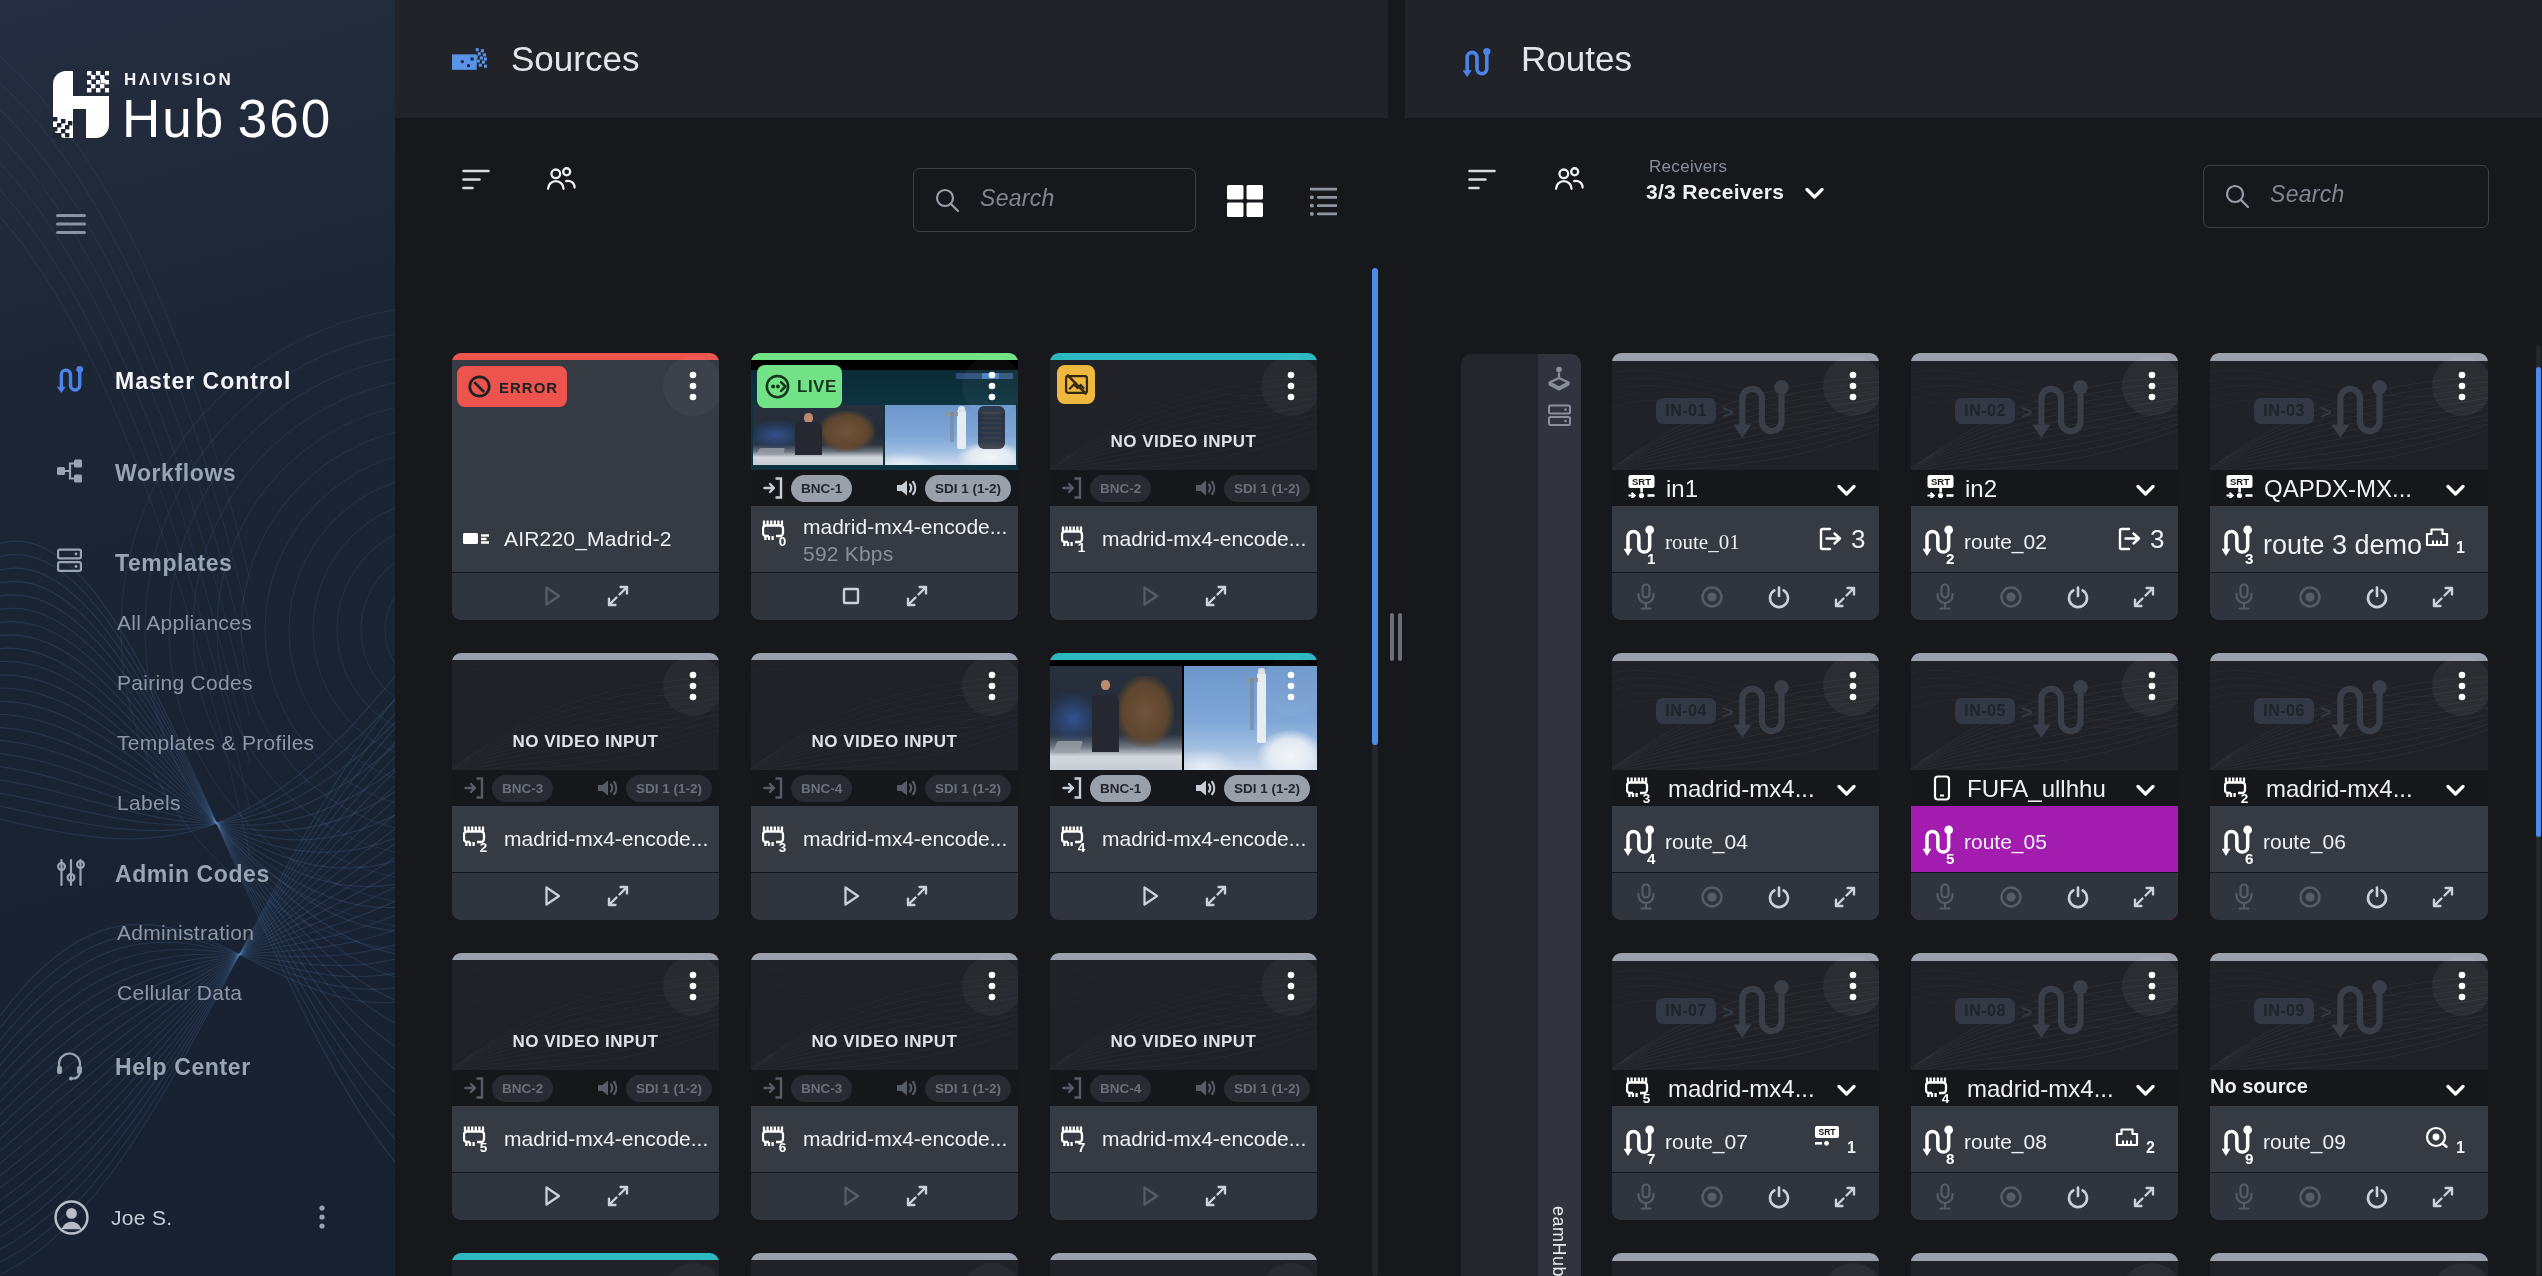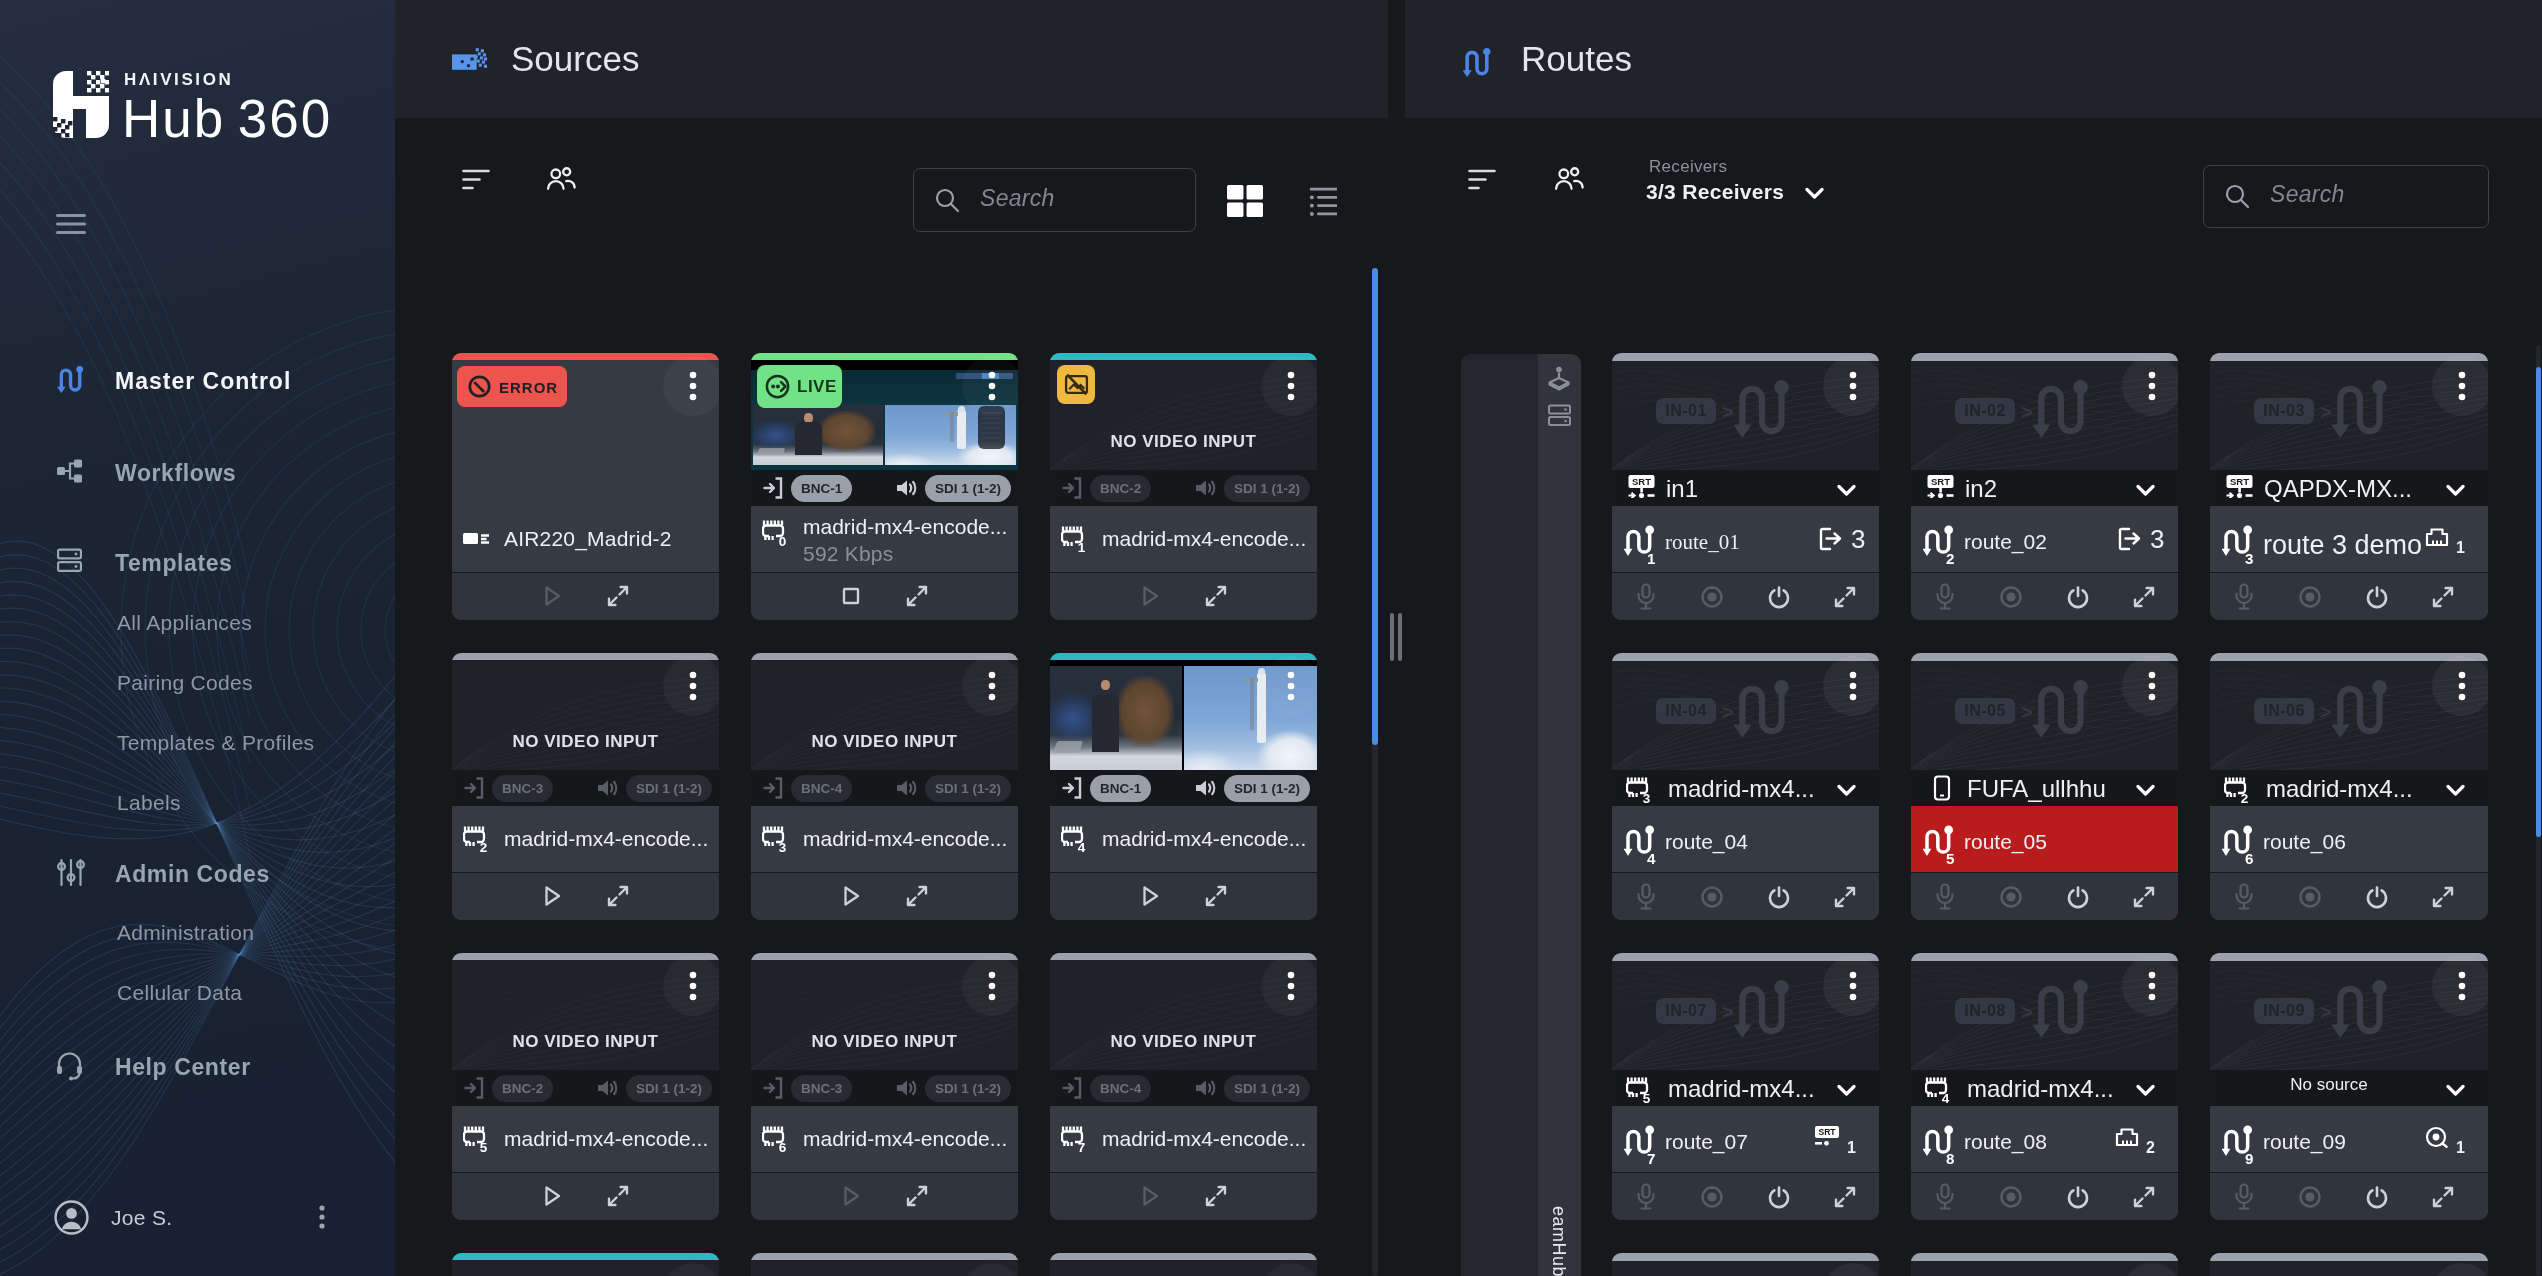--- a/index.html
+++ b/index.html
@@ -1018,21 +1018,21 @@
         <circle cx="12" cy="12" r="4.6" fill="#575c66"></circle>
       </svg></div>
     <div style="position:absolute;left:155px;top:232px;width:24px;height:24px;"><svg width="24" height="24" viewBox="0 0 24 24">
         <path d="M12 2.5 V11" stroke="#ccd1d9" stroke-width="2.6" stroke-linecap="round"></path>
         <path d="M7.4 5.4 a9 9 0 1 0 9.2 0" stroke="#ccd1d9" stroke-width="2.6" fill="none" stroke-linecap="round"></path>
       </svg></div>
     <div style="position:absolute;left:221px;top:232px;width:24px;height:24px;"><svg width="24" height="24" viewBox="0 0 24 24">
         <path d="M13.5 10.5 L21 3 M14.6 3 H21 V9.4 M10.5 13.5 L3 21 M3 14.6 V21 H9.4" stroke="#ccd1d9" stroke-width="2.4" fill="none" stroke-linecap="round" stroke-linejoin="round"></path>
       </svg></div>
   </div>
-<div style="position:absolute;left:1911px;top:653px;width:267px;height:267px;background:#b91c1c;border-radius:9px;overflow:hidden;">
+<div style="position:absolute;left:1911px;top:653px;width:267px;height:267px;background:#a21caf;border-radius:9px;overflow:hidden;">
     <div style="position:absolute;left:0px;top:0px;width:267px;height:8px;background:#9aa0ac;border-radius:9px 9px 0 0;"></div>
     <div style="position:absolute;left:0px;top:8px;width:267px;height:109px;overflow:hidden;background:#212228;"><svg width="267" height="109" viewBox="0 0 267 109">
         <path d="M-10 14 C 70 -8, 150 60, 277 26" stroke="rgba(190,200,215,0.04000000000000001)" fill="none" stroke-width="1"></path>
         <path d="M-10 23 C 75 -3, 142 67, 277 35" stroke="rgba(190,200,215,0.04000000000000001)" fill="none" stroke-width="1"></path>
         <path d="M-10 32 C 80 2, 134 74, 277 44" stroke="rgba(190,200,215,0.04000000000000001)" fill="none" stroke-width="1"></path>
         <path d="M-10 41 C 85 7, 126 81, 277 53" stroke="rgba(190,200,215,0.04000000000000001)" fill="none" stroke-width="1"></path>
         <path d="M-10 50 C 90 12, 118 88, 277 62" stroke="rgba(190,200,215,0.04000000000000001)" fill="none" stroke-width="1"></path>
         <path d="M-15 117 C 93 103, 160 111, 277 65" stroke="rgba(190,200,215,0.0675)" fill="none" stroke-width="1"></path>
         <path d="M-12 115 C 93 97, 160 102, 277 60" stroke="rgba(190,200,215,0.0675)" fill="none" stroke-width="1"></path>
         <path d="M-9 113 C 93 91, 160 93, 277 55" stroke="rgba(190,200,215,0.0675)" fill="none" stroke-width="1"></path>
@@ -1327,21 +1327,21 @@
           <path d="M46 15 V42 a9.5 9.5 0 0 1 -19 0 V20 a9.5 9.5 0 0 0 -19 0 V46" stroke="#3a3e48" stroke-width="6" fill="none" stroke-linecap="round"></path>
           <path d="M-1 45 L8 58 L17 45 Z" fill="#3a3e48"></path>
         </svg></div></div>
     <div style="position:absolute;left:222px;top:3px;width:60px;height:60px;border-radius:50%;background:rgba(255,255,255,0.05);"></div>
     <div style="position:absolute;left:248px;top:18px;width:8px;height:34px;"><svg width="8" height="34" viewBox="0 0 8 34">
         <circle cx="4" cy="4" r="3.3" fill="#ffffff"></circle>
         <circle cx="4" cy="15" r="3.3" fill="#ffffff"></circle>
         <circle cx="4" cy="26" r="3.3" fill="#ffffff"></circle>
       </svg></div>
     <div style="position:absolute;left:0px;top:117px;width:278px;height:36px;background:#16171b;"></div>
-    <div style="position:absolute;left:0px;top:122px;font-size:17px;color:#eef0f3;font-weight:400;letter-spacing:0px;white-space:nowrap;width:238px;text-align:center;">No source</div>
+    <div style="position:absolute;left:0px;top:122px;font-size:20px;color:#eef0f3;font-weight:700;letter-spacing:0px;white-space:nowrap;width:238px;">No source</div>
     <div style="position:absolute;left:236px;top:130px;width:19px;height:13px;"><svg width="19" height="13" viewBox="0 0 19 13">
         <path d="M2 2.5 L9.5 10 L17 2.5" stroke="#ffffff" stroke-width="3.2" fill="none" stroke-linecap="round" stroke-linejoin="round"></path>
       </svg></div>
     <div style="position:absolute;left:12px;top:172px;width:34px;height:40px;"><svg width="34" height="39" viewBox="0 0 62 72">
         <circle cx="47" cy="9" r="8" fill="#fff"></circle>
         <path d="M47 16 V40 a10 10 0 0 1 -20 0 V22 a10 10 0 0 0 -20 0 V46" stroke="#fff" stroke-width="6.5" fill="none" stroke-linecap="round"></path>
         <path d="M-1 44 L7 57 L15 44 Z" fill="#fff"></path>
         <text x="50" y="72" font-size="28" font-weight="bold" fill="#fff" text-anchor="middle" font-family="Liberation Sans">9</text>
       </svg></div>
     <div style="position:absolute;left:53px;top:177px;font-size:21px;color:#eef0f3;font-weight:500;letter-spacing:0px;white-space:nowrap;">route_09</div>

